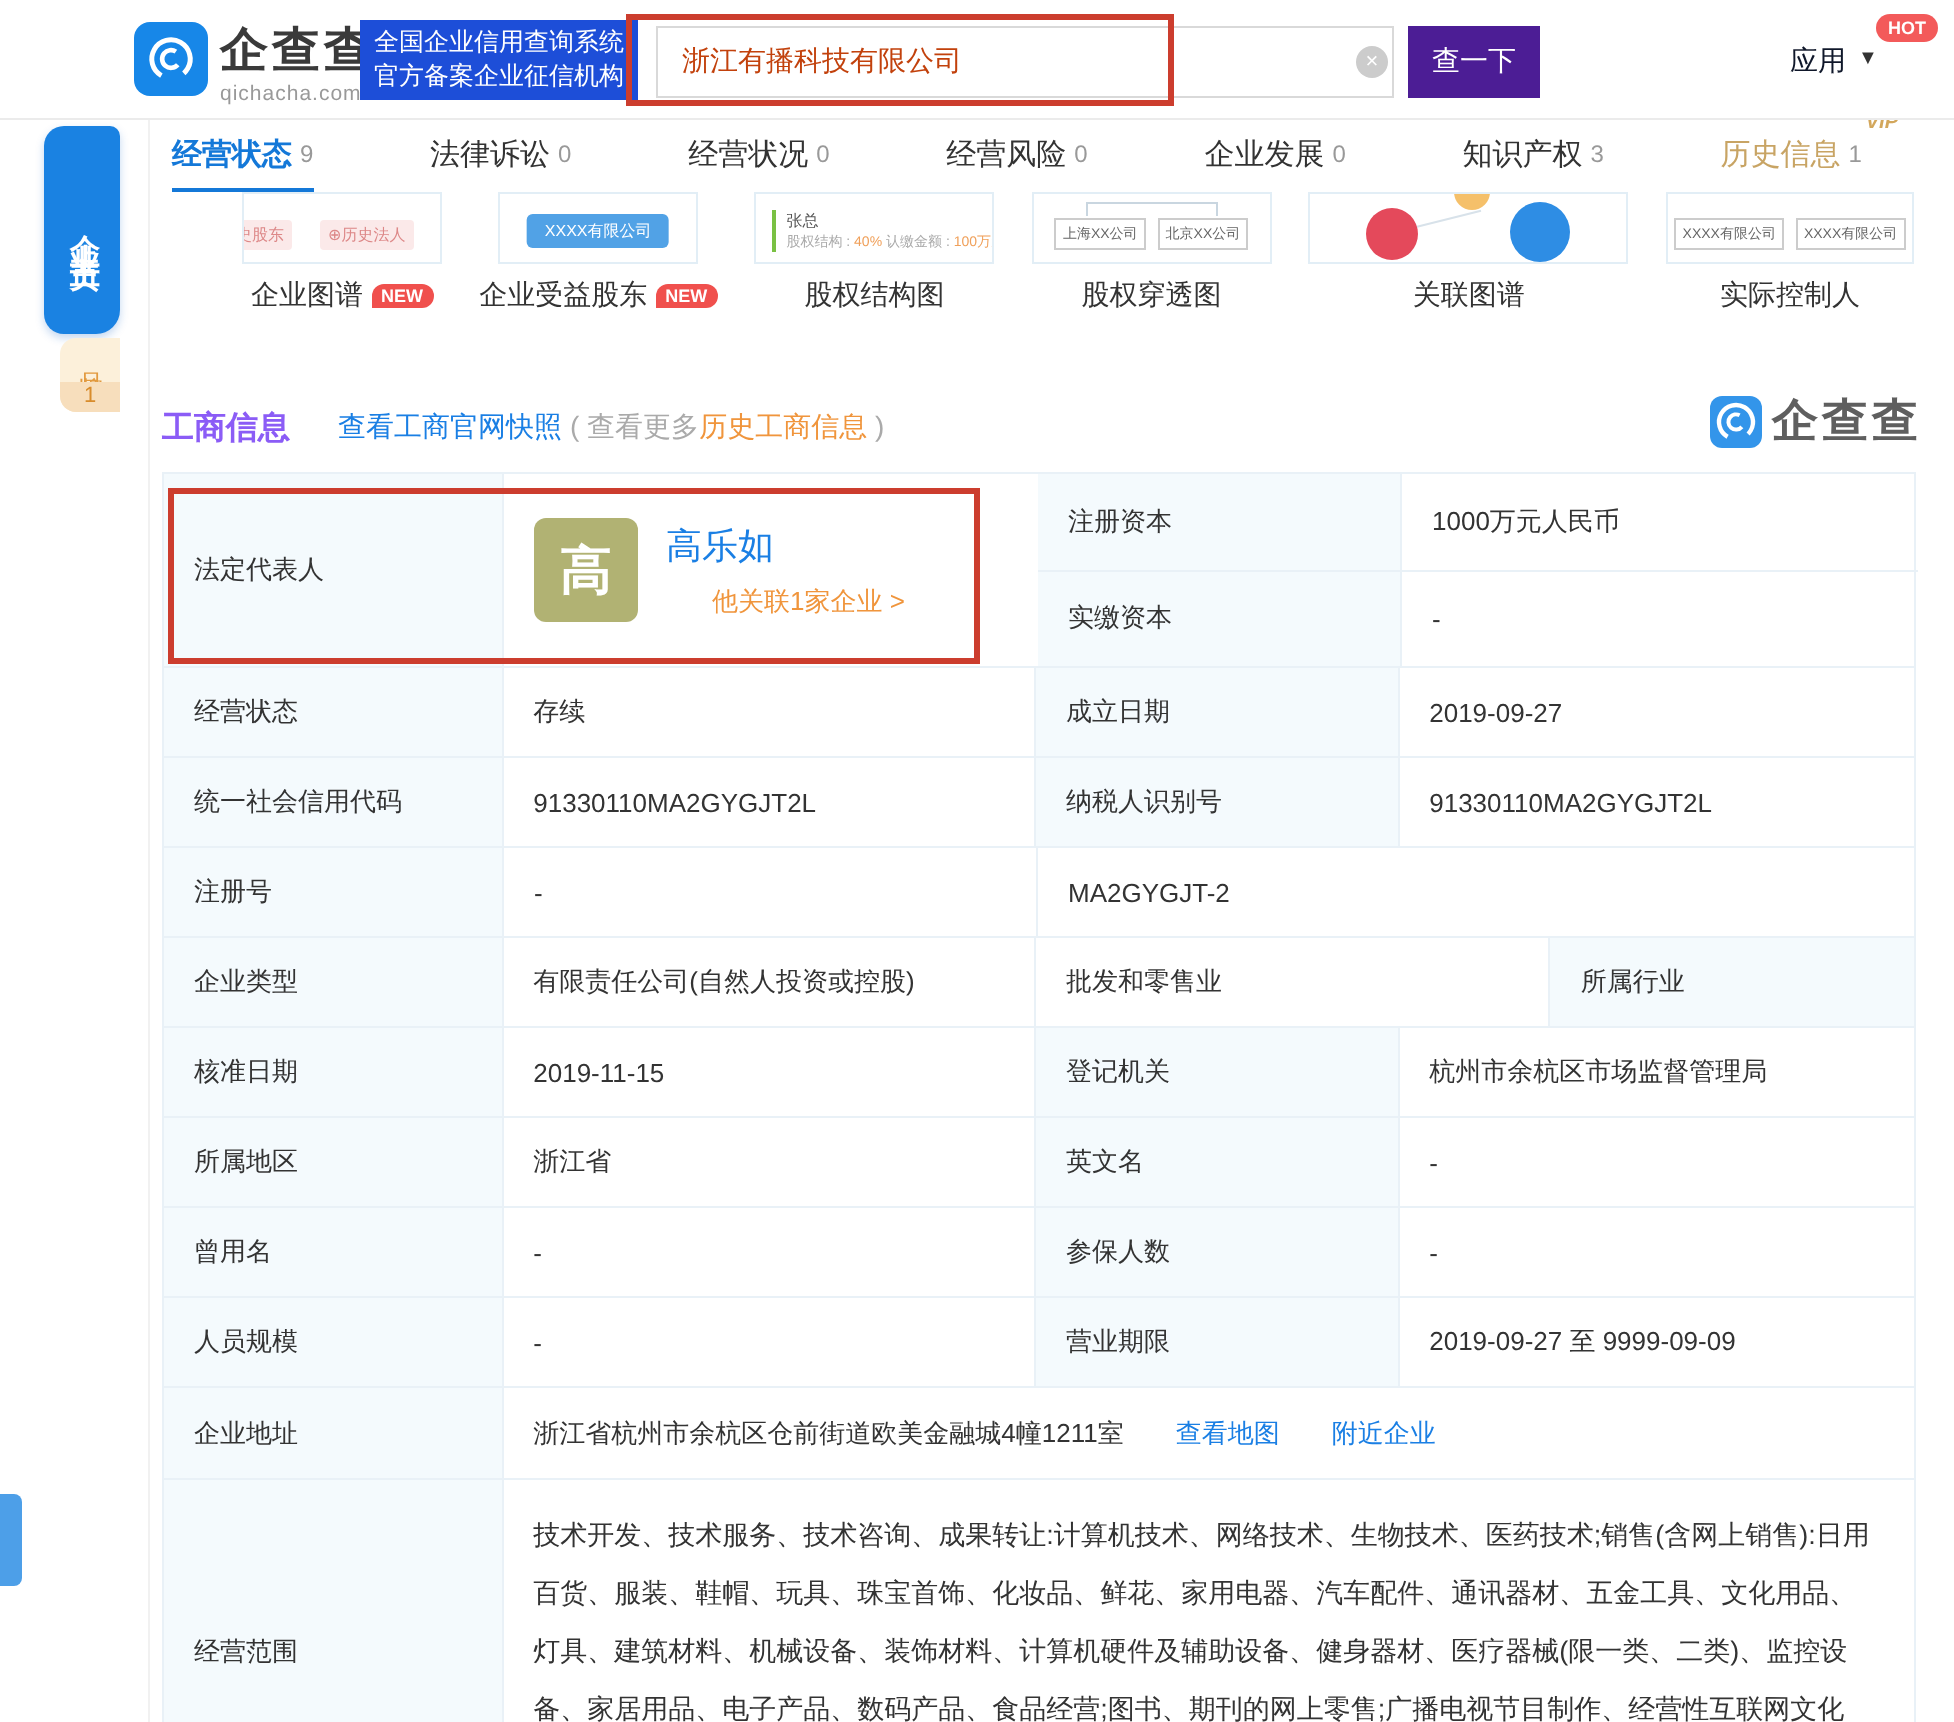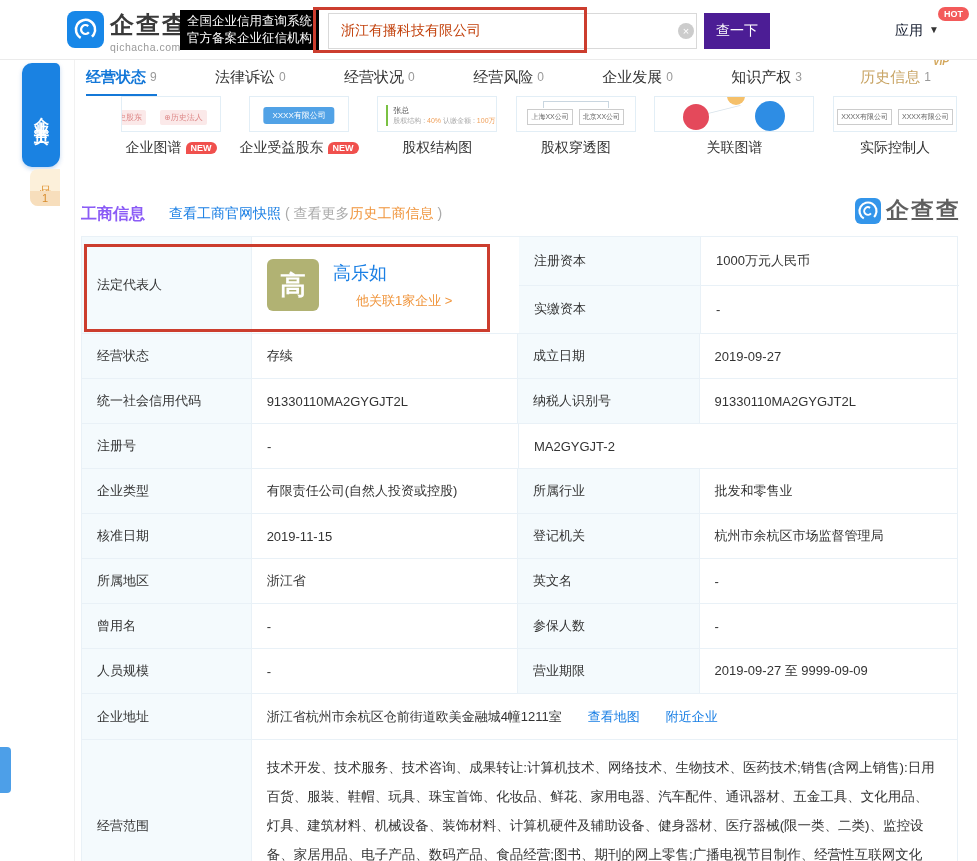--- a/index.html
+++ b/index.html
@@ -6,21 +6,21 @@
   html,body { background:#fff; }
   body { font-family:"Liberation Sans","DejaVu Sans",sans-serif; }
   .page { position:relative; width:977px; height:861px; background:#fff; overflow:hidden; }
 
   
   .topbar { position:absolute; left:0; top:0; width:977px; height:60px; background:#fff; border-bottom:1px solid #ebebeb; z-index:20; }
   .logo-icon { position:absolute; left:67px; top:11px; width:37px; height:37px; background:#1787e8; border-radius:8px; display:flex; align-items:center; justify-content:center; }
   .logo-text { position:absolute; left:110px; top:9px; }
   .brand { font-size:24px; font-weight:700; color:#3a3a3a; letter-spacing:2px; }
   .domain { font-size:10.5px; color:#999; margin-top:0px; letter-spacing:.5px; }
-  .slogan { position:absolute; left:180px; top:10px; background:#000000; color:#fff; font-size:12.5px; line-height:17px; padding:3px 7px; }
+  .slogan { position:absolute; left:180px; top:10px; background:#1d4ed8; color:#fff; font-size:12.5px; line-height:17px; padding:3px 7px; }
   .search-input { position:absolute; left:328px; top:13px; width:369px; height:36px; border:1px solid #d9d9d9; background:#fff; font-size:14px; color:#c2410c; padding:0 34px 0 12px; outline:none; font-family:inherit; }
   .clear-icon { position:absolute; left:678px; top:23px; width:16px; height:16px; background:#ccc; color:#fff; border-radius:50%; font-size:11px; line-height:16px; text-align:center; cursor:pointer; }
   .search-btn { position:absolute; left:704px; top:13px; width:66px; height:36px; background:#4c1d95; color:#fff; border:none; font-size:14px; font-family:inherit; cursor:pointer; }
   .search-annotation { position:absolute; left:313px; top:7px; width:274px; height:46px; border:3px solid #cc3d2e; z-index:25; pointer-events:none; }
   .appnav { position:absolute; right:8px; top:6px; width:80px; height:44px; }
   .hot-badge { position:absolute; right:0px; top:1px; background:#f35a5a; color:#fff; font-size:9px; font-weight:700; padding:2px 6px; border-radius:8px; }
   .app-label { position:absolute; left:6px; top:16px; font-size:14px; color:#0f172a; }
   .caret { position:absolute; left:40px; top:18px; font-size:10px; color:#333; }
 
   
@@ -310,22 +310,22 @@
         <div class="cell c4 h44">91330110MA2GYGJT2L</div>
       </div>
       <div class="trow">
         <div class="cell lbl c1 h44">注册号</div>
         <div class="cell c2 h44">-</div>
         <div class="cell c4 h44">MA2GYGJT-2</div>
       </div>
       <div class="trow">
         <div class="cell lbl c1 h44">企业类型</div>
         <div class="cell c2 h44">有限责任公司(自然人投资或控股)</div>
+        <div class="cell c4 h44">批发和零售业</div>
         <div class="cell lbl c3 h44">所属行业</div>
-        <div class="cell c4 h44">批发和零售业</div>
       </div>
       <div class="trow">
         <div class="cell lbl c1 h44">核准日期</div>
         <div class="cell c2 h44">2019-11-15</div>
         <div class="cell lbl c3 h44">登记机关</div>
         <div class="cell c4 h44">杭州市余杭区市场监督管理局</div>
       </div>
       <div class="trow">
         <div class="cell lbl c1 h44">所属地区</div>
         <div class="cell c2 h44">浙江省</div>

